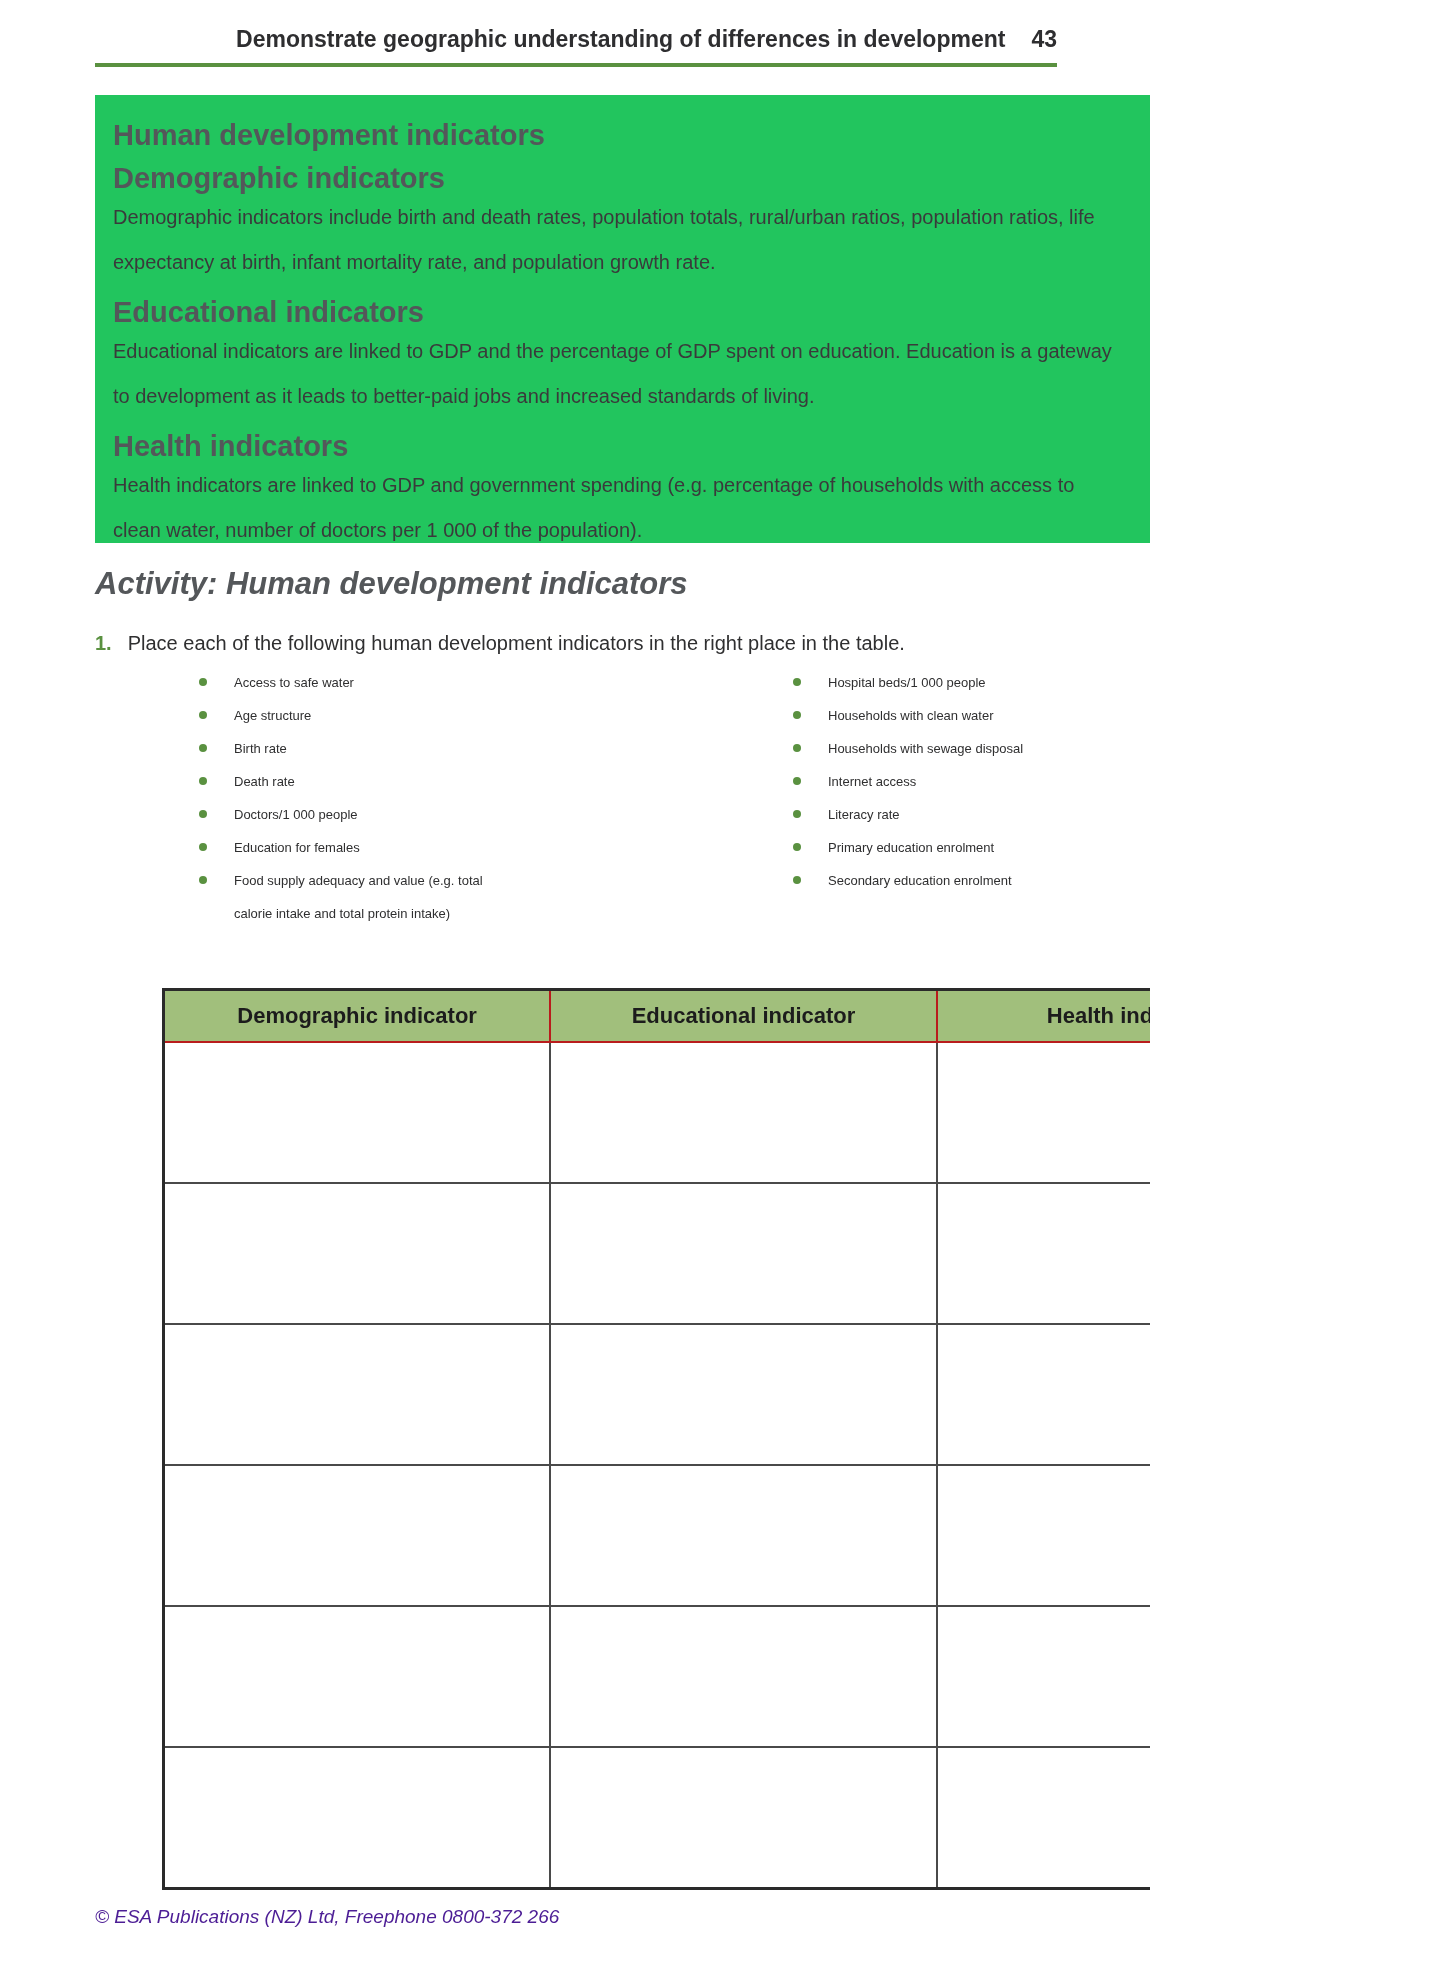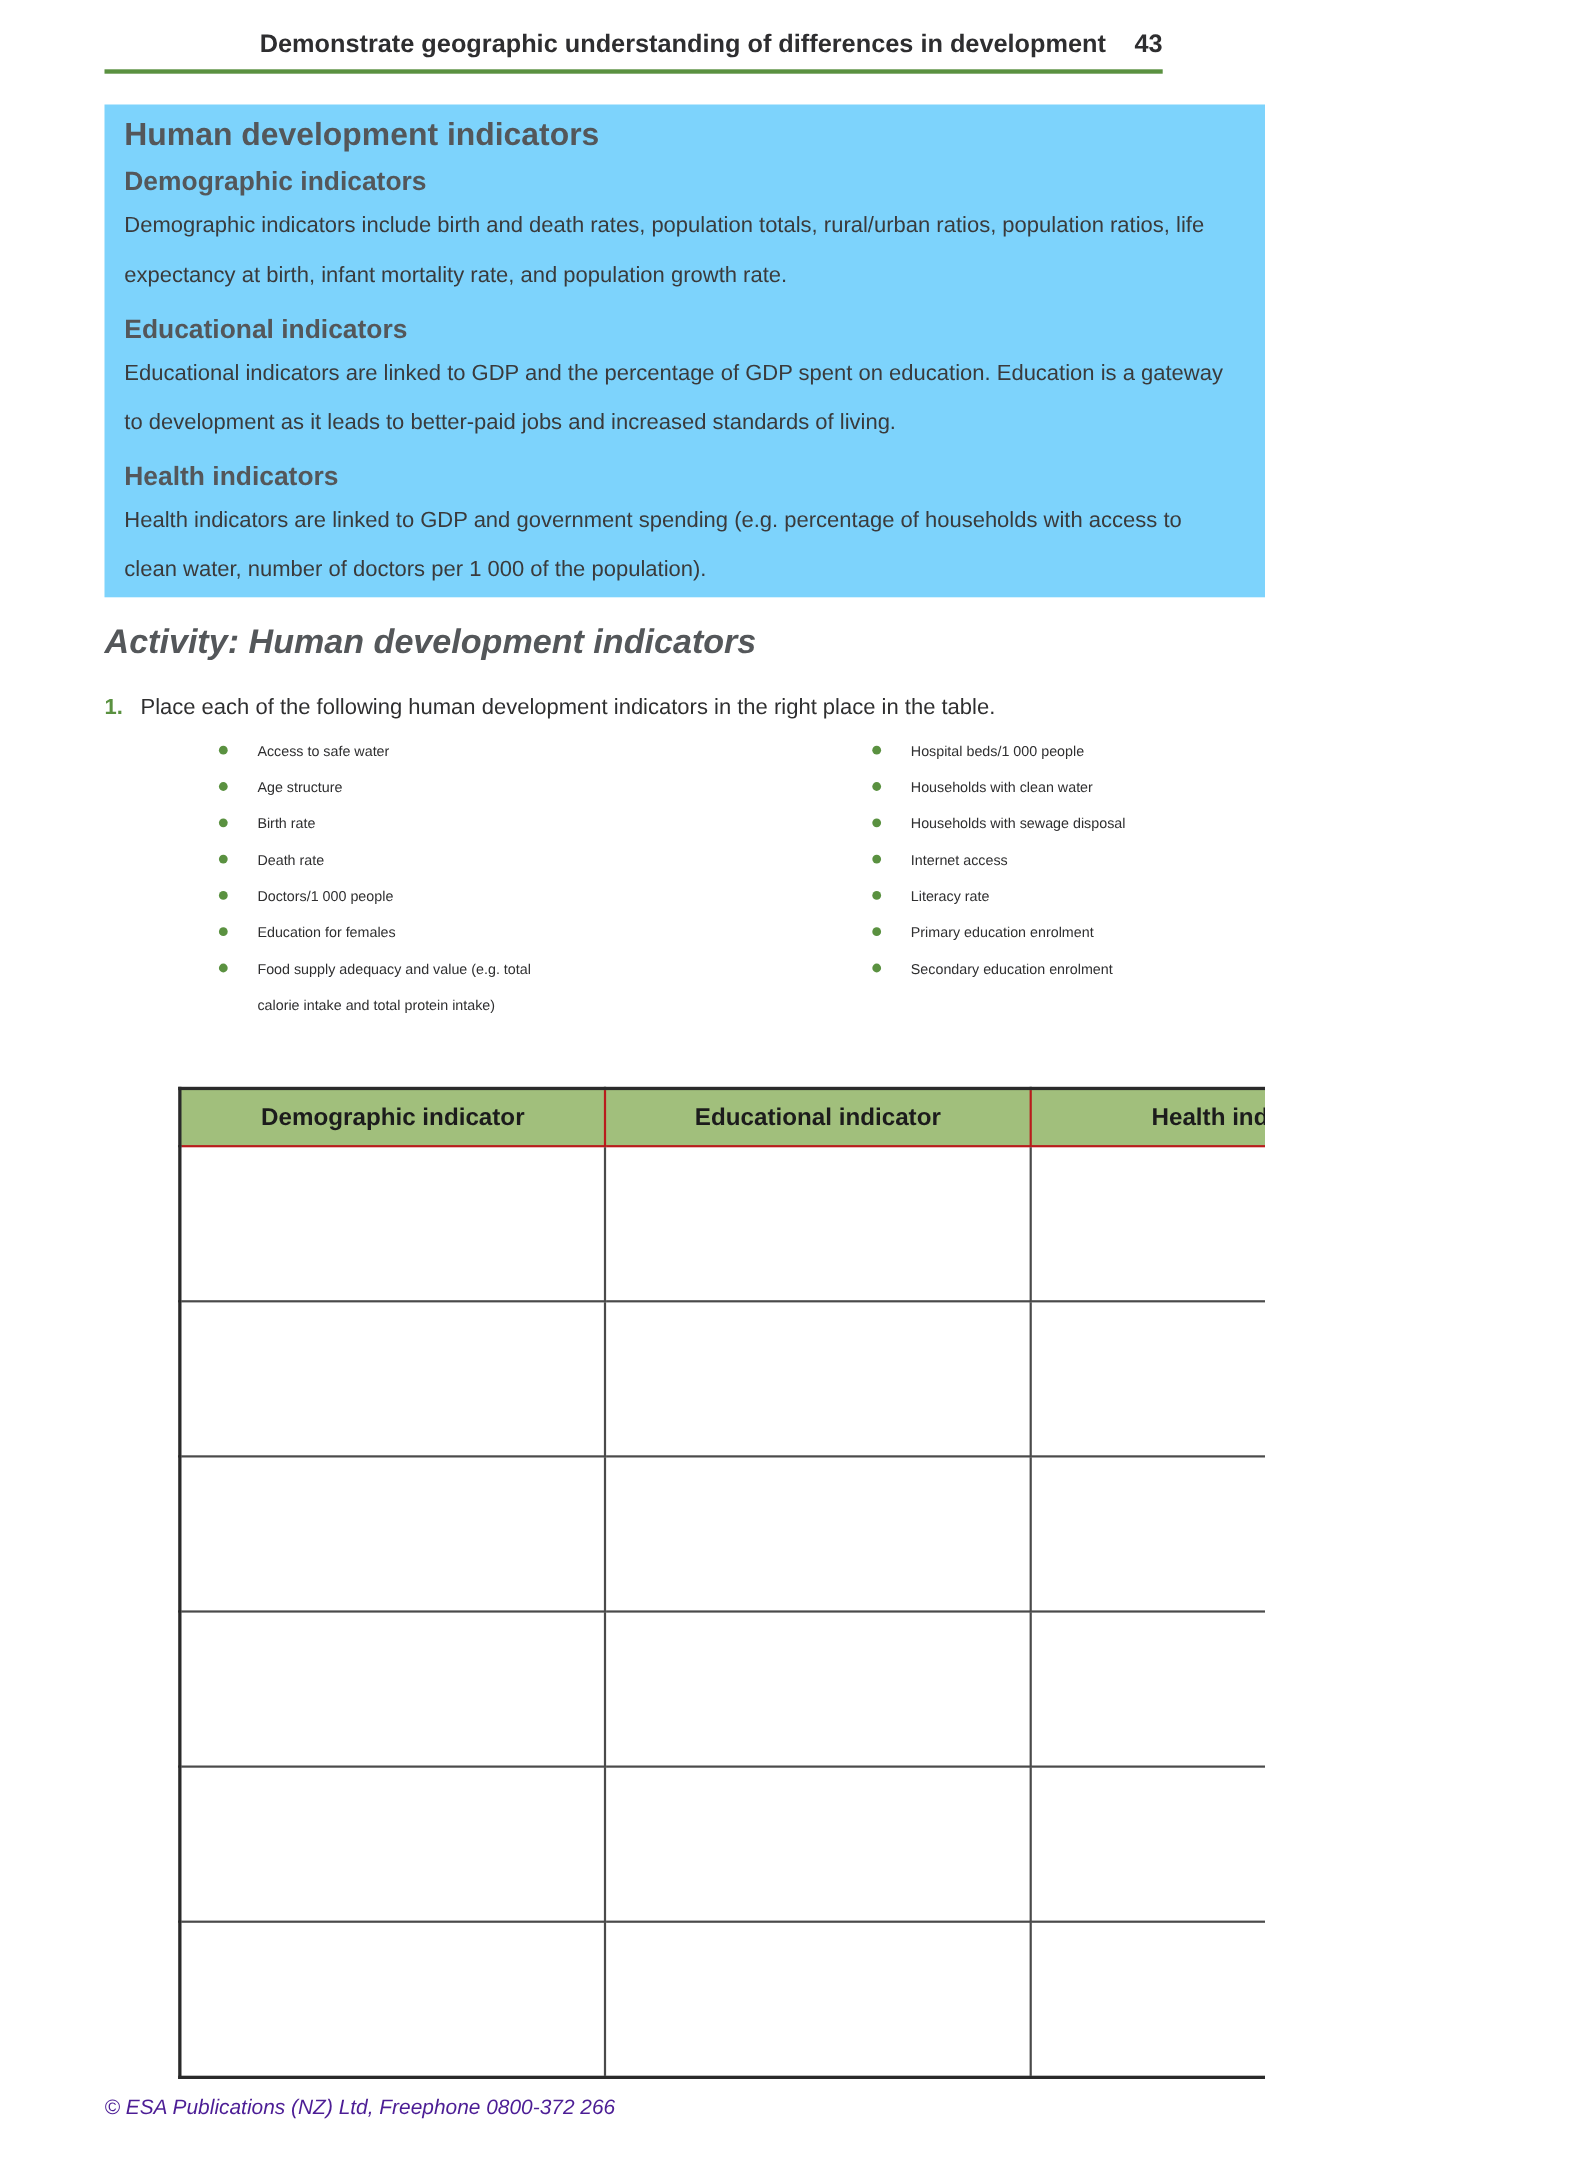--- a/index.html
+++ b/index.html
@@ -14,24 +14,24 @@
   .header{
     position:absolute;top:26px;left:95px;width:962px;
     text-align:right;font-weight:bold;font-size:23px;color:#2e2e30;
     white-space:nowrap;
   }
   .header .pagenum{margin-left:26px;}
   .rule{position:absolute;top:63px;left:95px;width:962px;height:4px;background:#5a9140;}
   
   .infobox{
     position:absolute;top:95px;left:95px;width:1252px;height:448px;
-    background:#7dd3fc;box-sizing:border-box;padding:10px 18px;
+    background:#22c55e;box-sizing:border-box;padding:22px 18px;
   }
   .infobox h1{margin:2px 0 8px 0;font-size:29px;color:#54575a;line-height:32px;}
-  .infobox h2{margin:14px 0 4px 0;font-size:24px;color:#54575a;line-height:26px;}
+  .infobox h2{margin:14px 0 4px 0;font-size:29px;color:#54575a;line-height:26px;}
   .infobox p{margin:2px 0 0 0;font-size:20px;line-height:45px;color:#3a3a3b;white-space:pre-line;}
   
   .as-tab{
     position:absolute;top:356px;left:1362px;width:83px;height:243px;
     background:#6d9c40;border-radius:26px 0 0 26px;
     writing-mode:vertical-rl;text-align:center;line-height:83px;
     font-weight:bold;font-size:38px;letter-spacing:1px;color:#c3d4a0;
   }
   
   .ans-badge{

